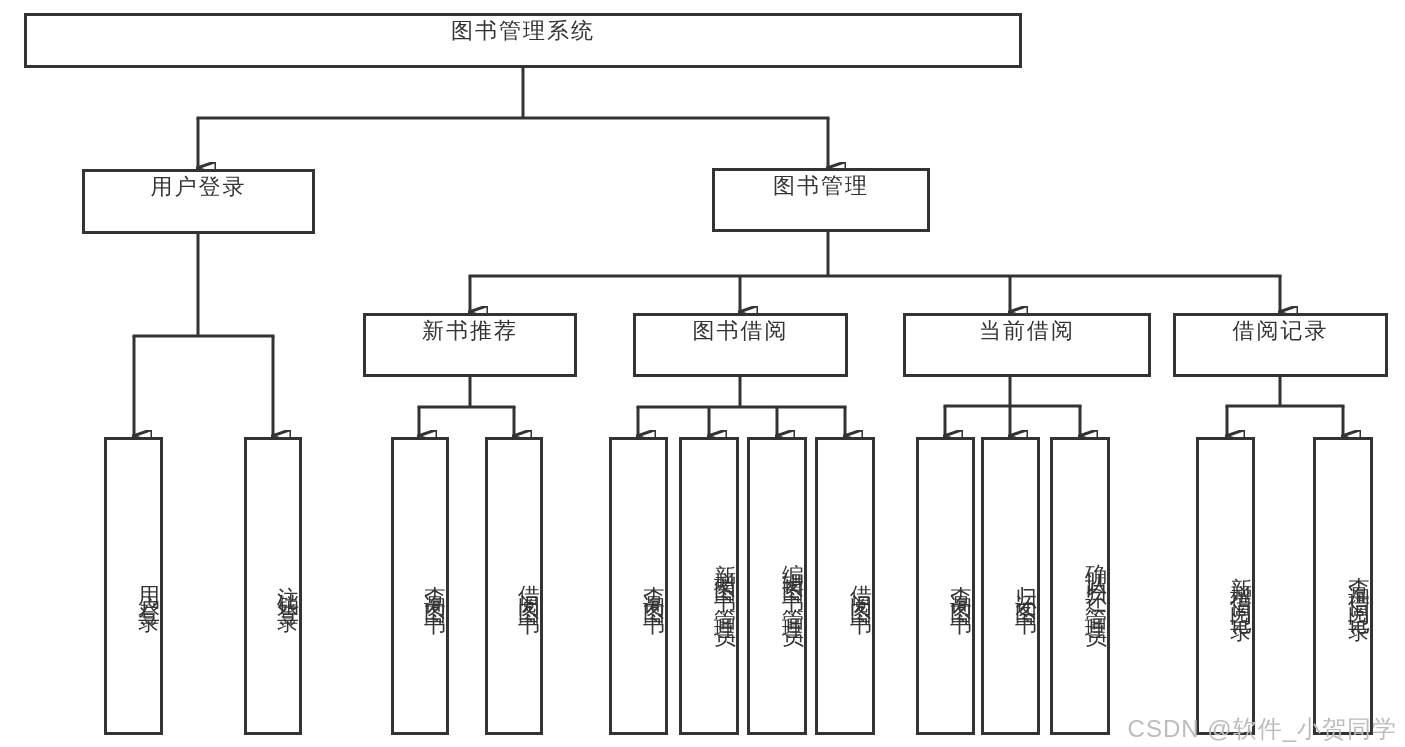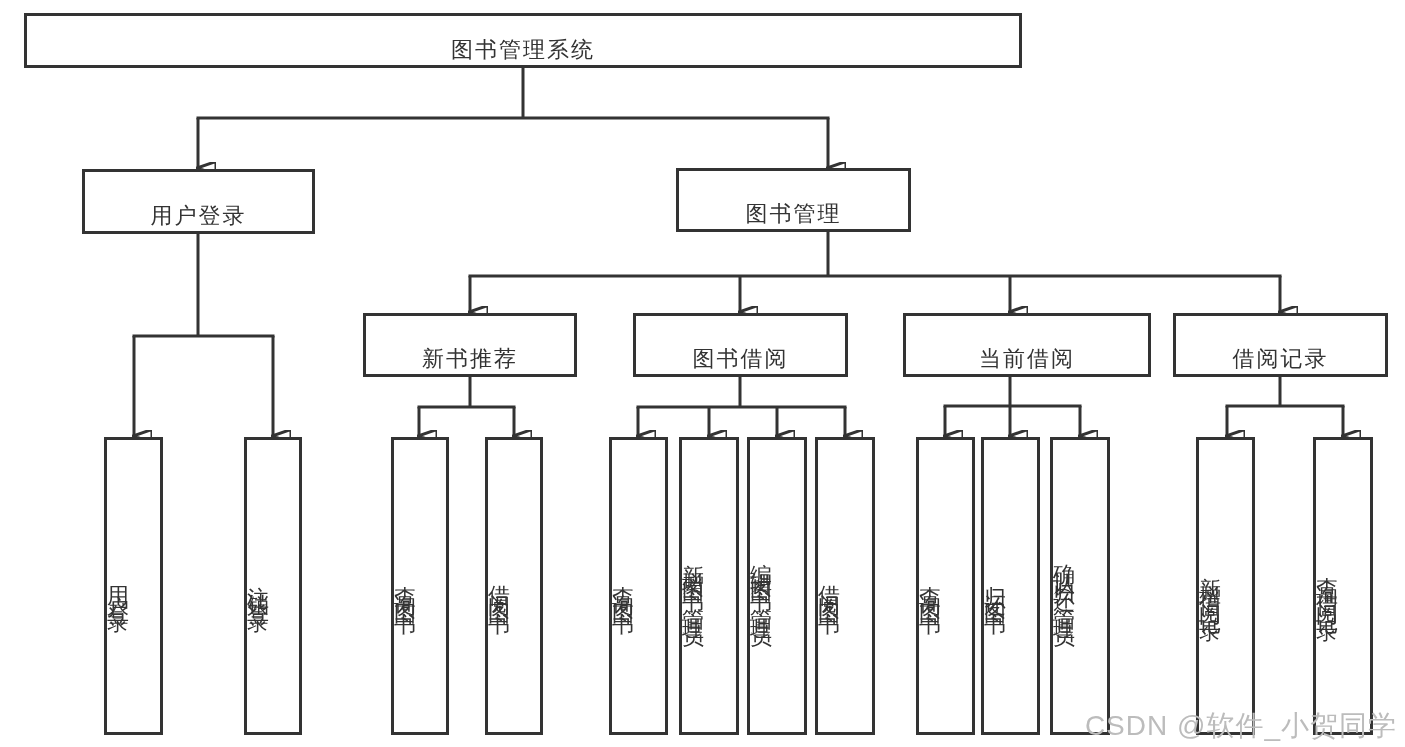--- a/index.html
+++ b/index.html
@@ -27,21 +27,21 @@
   svg.wires path, svg.wires line {
     stroke: var(--line);
     stroke-width: 3;
     fill: none;
   }
   .node {
     position: absolute;
     border: 3px solid var(--line);
     background: var(--bg);
     display: flex;
-    align-items: flex-end;
+    align-items: flex-start;
     justify-content: center;
     text-align: center;
   }
   .node span {
     font-size: 22px;
     letter-spacing: 2px;
     color: var(--text);
     white-space: nowrap;
   }
   .leaf {
@@ -50,21 +50,21 @@
   .leaf span {
     font-size: 22px;
     letter-spacing: 9px;
     white-space: normal;
     line-height: 1;
   }
   .watermark {
     position: absolute;
     right: 8px;
     bottom: 2px;
-    font-size: 28px;
+    font-size: 24px;
     letter-spacing: 1px;
     color: var(--watermark);
     pointer-events: none;
   }
 </style>
 </head>
 <body>
 
 <div class="stage">
 
@@ -123,21 +123,21 @@
     </g>
   </svg>
 
   <div class="node" style="left:24px;top:13px;width:998px;height:55px">
     <span>图书管理系统</span>
   </div>
 
   <div class="node" style="left:82px;top:169px;width:233px;height:65px">
     <span>用户登录</span>
   </div>
-  <div class="node" style="left:676px;top:168px;width:235px;height:64px">
+  <div class="node" style="left:712px;top:168px;width:218px;height:64px">
     <span>图书管理</span>
   </div>
 
   <div class="node" style="left:633px;top:313px;width:215px;height:64px">
     <span>图书借阅</span>
   </div>
   <div class="node" style="left:363px;top:313px;width:214px;height:64px">
     <span>新书推荐</span>
   </div>
   <div class="node" style="left:903px;top:313px;width:248px;height:64px">

